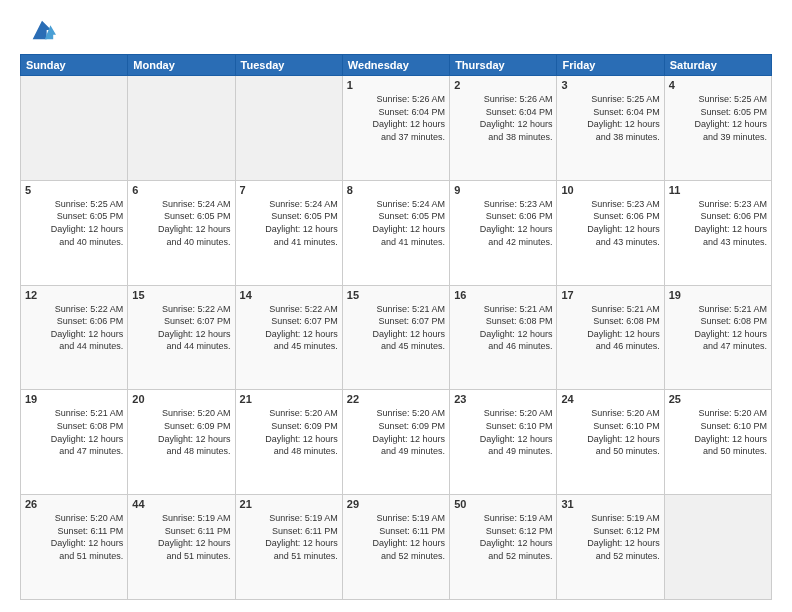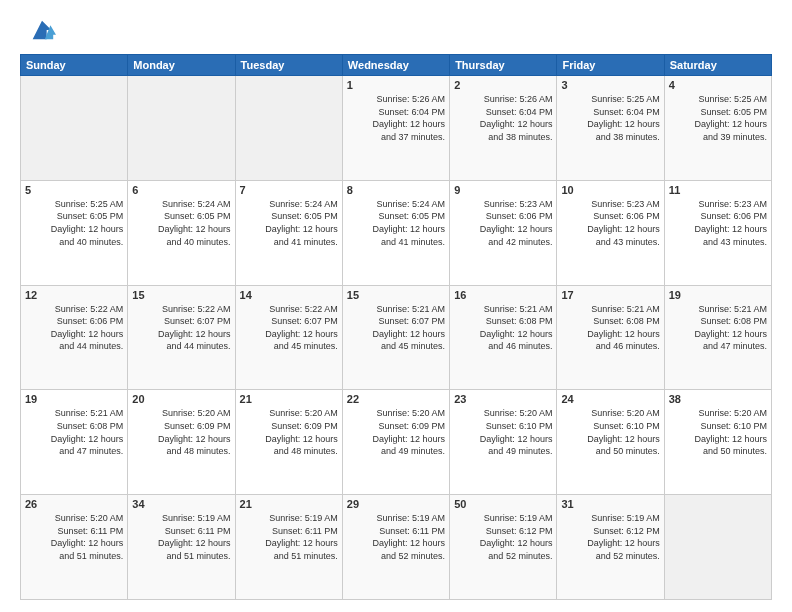--- a/index.html
+++ b/index.html
@@ -313,37 +313,37 @@
 and 49 minutes.</div>
           </td>
           <td>
             <span class="day-number">24</span>
             <div class="day-info" style="white-space: pre-line;">Sunrise: 5:20 AM
 Sunset: 6:10 PM
 Daylight: 12 hours
 and 50 minutes.</div>
           </td>
           <td>
-            <span class="day-number">38</span>
+            <span class="day-number">25</span>
             <div class="day-info" style="white-space: pre-line;">Sunrise: 5:20 AM
 Sunset: 6:10 PM
 Daylight: 12 hours
 and 50 minutes.</div>
           </td>
         </tr>
         <tr>
           <td>
             <span class="day-number">26</span>
             <div class="day-info" style="white-space: pre-line;">Sunrise: 5:20 AM
 Sunset: 6:11 PM
 Daylight: 12 hours
 and 51 minutes.</div>
           </td>
           <td>
-            <span class="day-number">34</span>
+            <span class="day-number">44</span>
             <div class="day-info" style="white-space: pre-line;">Sunrise: 5:19 AM
 Sunset: 6:11 PM
 Daylight: 12 hours
 and 51 minutes.</div>
           </td>
           <td>
             <span class="day-number">21</span>
             <div class="day-info" style="white-space: pre-line;">Sunrise: 5:19 AM
 Sunset: 6:11 PM
 Daylight: 12 hours

